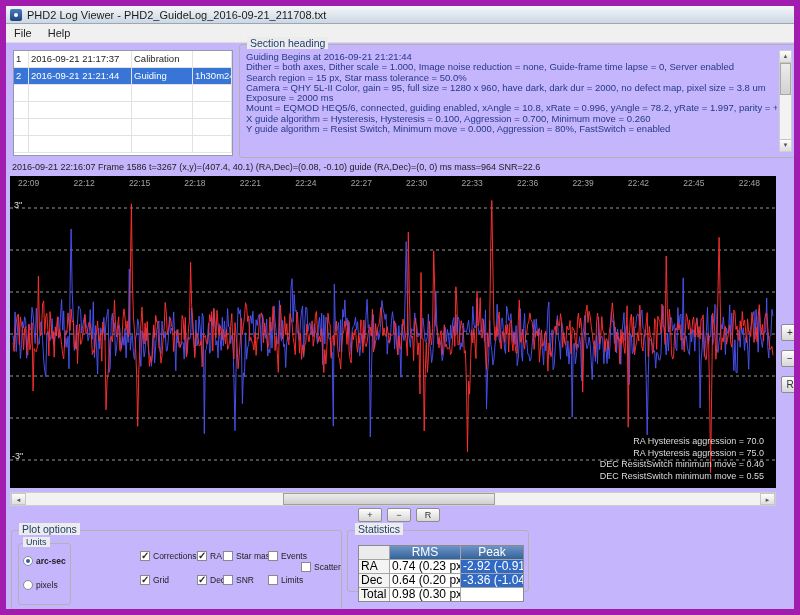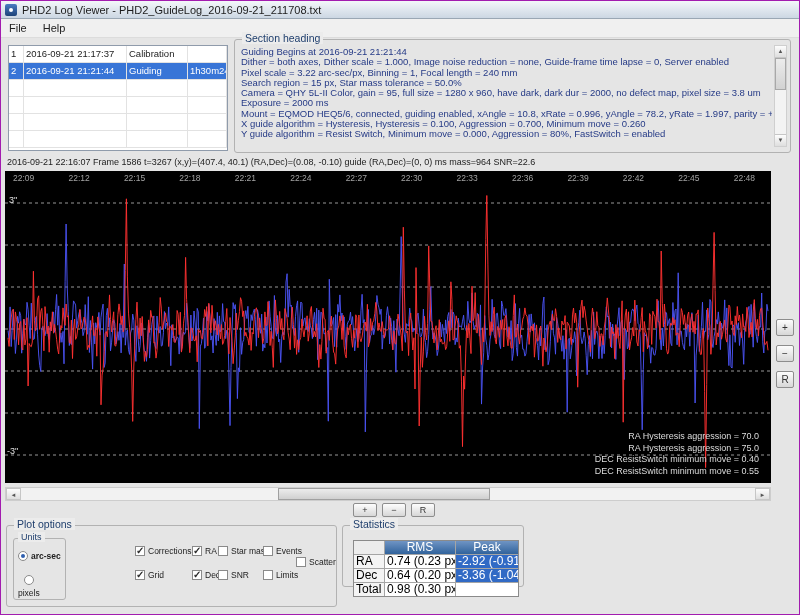--- a/index.html
+++ b/index.html
@@ -1,16 +1,16 @@
 <!DOCTYPE html>
 <html><head>
 <meta charset="utf-8">
 <style>
   html,body{margin:0;padding:0;background:#9aa5b1;}
-  #app{width:800px;height:615px;position:relative;background:#e5e5e5;border:1px solid #a21caf;
+  #app{width:800px;height:615px;position:relative;background:#c4b5fd;border:6px solid #a21caf;
        box-sizing:border-box;font-family:"Liberation Sans",sans-serif;overflow:hidden;}
   .titlebar{position:absolute;left:0;top:0;right:0;height:18px;
         background:linear-gradient(#f4f7fa,#ccd7e3);border-bottom:1px solid #9aa7b4;
         display:flex;align-items:center;padding:0 4px;gap:5px;box-sizing:border-box;}
   .titlebar .ttl{font-size:11px;color:#1c1c1c;white-space:nowrap;}
   .appicon{width:12px;height:12px;background:linear-gradient(#4a7cc2,#1d4379);border-radius:2px;position:relative;flex:0 0 auto;}
   .appicon::after{content:"";position:absolute;left:4px;top:4px;width:4px;height:4px;background:#fff;border-radius:50%;}
   .menubar{position:absolute;left:0;top:18px;right:0;height:18px;background:#f0f0f0;border-bottom:1px solid #dcdcdc;
         display:flex;align-items:center;font-size:11px;color:#222;}
   .menubar span{padding:2px 8px;}
@@ -115,21 +115,20 @@
         <div></div>
         <div></div>
       </div>
   </div>
 
   <div class="gb" style="left:233px;top:38px;width:557px;height:114px;">
     <span class="lbl">Section heading</span>
     <div class="sectext">
       <div>Guiding Begins at 2016-09-21 21:21:44</div>
       <div>Dither = both axes, Dither scale = 1.000, Image noise reduction = none, Guide-frame time lapse = 0, Server enabled</div>
-      <div>Pixel scale = 3.22 arc-sec/px, Binning = 1, Focal length = 240 mm</div>
       <div>Search region = 15 px, Star mass tolerance = 50.0%</div>
       <div>Camera = QHY 5L-II Color, gain = 95, full size = 1280 x 960, have dark, dark dur = 2000, no defect map, pixel size = 3.8 um</div>
       <div>Exposure = 2000 ms</div>
       <div>Mount = EQMOD HEQ5/6, connected, guiding enabled, xAngle = 10.8, xRate = 0.996, yAngle = 78.2, yRate = 1.997, parity = +/+</div>
       <div>X guide algorithm = Hysteresis, Hysteresis = 0.100, Aggression = 0.700, Minimum move = 0.260</div>
       <div>Y guide algorithm = Resist Switch, Minimum move = 0.000, Aggression = 80%, FastSwitch = enabled</div>
 
     </div>
     <div class="vscroll">
       <div class="varrow">▲</div>
@@ -198,21 +197,21 @@
 
   <div class="gb" style="left:5px;top:524px;width:331px;height:82px;">
     <span class="lbl">Plot options</span>
 
     <div class="gb sub" style="left:6px;top:12px;width:53px;height:62px;">
       <span class="lbl">Units</span>
       <div class="opt" style="left:4px;top:12px;font-weight:bold;">
         <span class="rb on"></span>
         <span>arc-sec</span>
       </div>
-      <div class="opt" style="left:4px;top:36px;flex-direction:column;">
+      <div class="opt" style="left:4px;top:36px;">
         <span class="rb"></span>
         <span>pixels</span>
       </div>
     </div>
 
 
     <div class="opt" style="left:128px;top:20px;">
       <span class="cb on"></span>
       <span>Corrections</span>
     </div>

